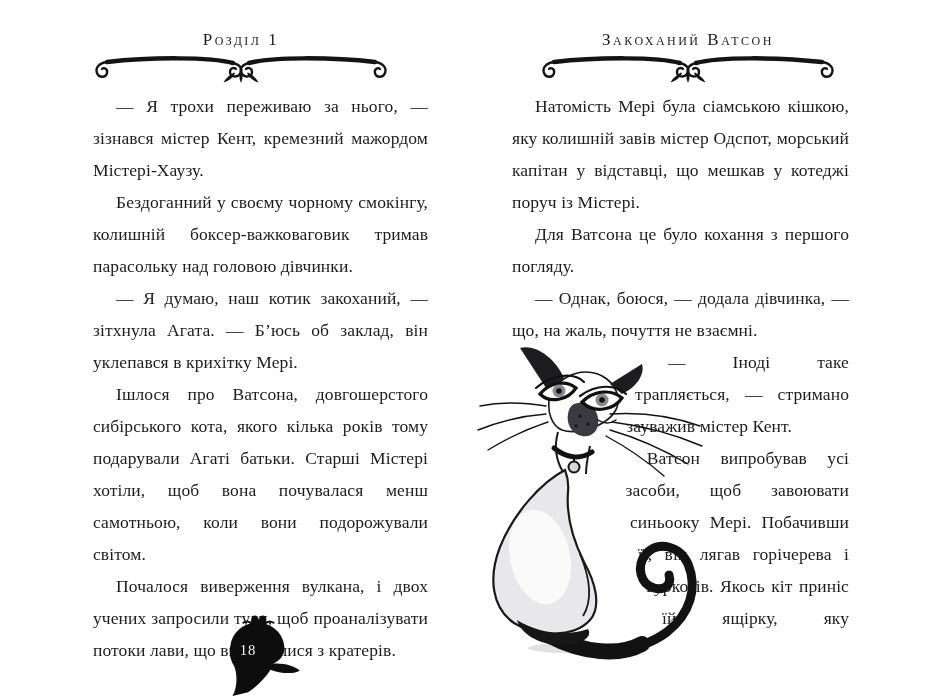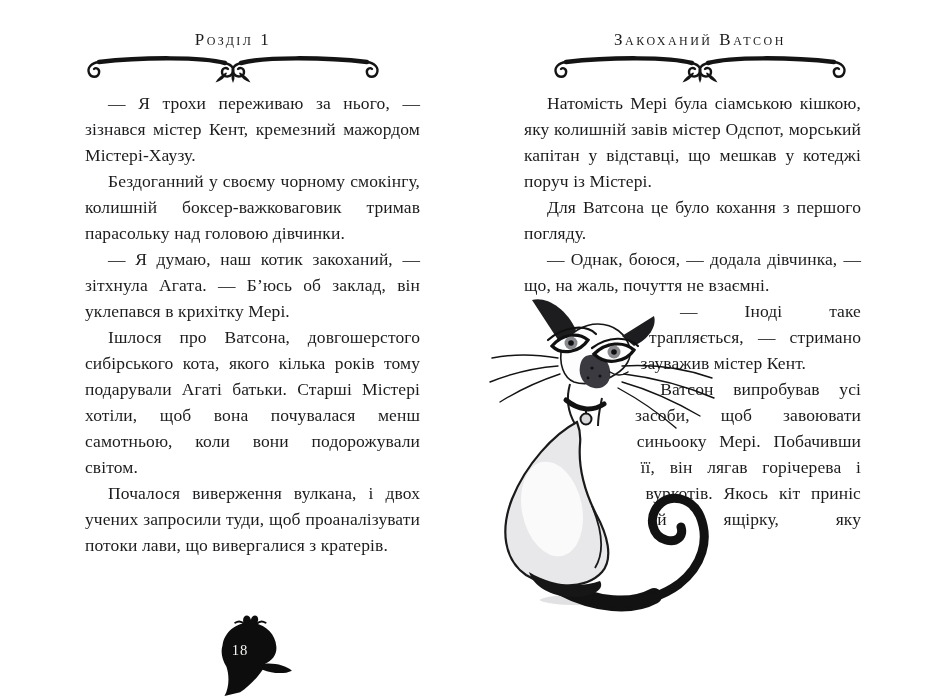--- a/index.html
+++ b/index.html
@@ -6,41 +6,41 @@
   body {
     width: 933px; height: 700px;
     background: #ffffff;
     font-family: "Liberation Serif", "DejaVu Serif", serif;
     color: #1c1c1e;
     overflow: hidden;
     position: relative;
   }
   .spread { position: absolute; inset: 0; }
   .page { position: absolute; top: 0; height: 700px; }
-  .page-left  { left: 0; width: 466px; }
-  .page-right { left: 467px; width: 466px; }
+  .page-left  { left: 8px; width: 466px; }
+  .page-right { left: 455px; width: 466px; }
 
   .page-header {
     margin-top: 30px;
     text-align: center;
     font-variant: small-caps;
     letter-spacing: 2.5px;
     font-size: 17px;
     color: #1b1b1d;
   }
   .flourish-wrap { text-align: center; margin-top: 2px; height: 34px; }
   .flourish-wrap svg { display: inline-block; }
 
   .body-text { margin-top: 4px; }
   .page-left  .body-text { padding: 0 46px 0 85px; }
   .page-right .body-text { padding: 0 72px 0 57px; }
   .body-text p {
     margin: 0;
     font-size: 17.5px;
-    line-height: 26px;
+    line-height: 32px;
     text-align: justify;
     text-indent: 23px;
     hyphens: auto;
     letter-spacing: 0.1px;
   }
 
   .right-wrap { position: relative; }
   .wrap-float {
     float: left;
     width: 150px; height: 330px;

